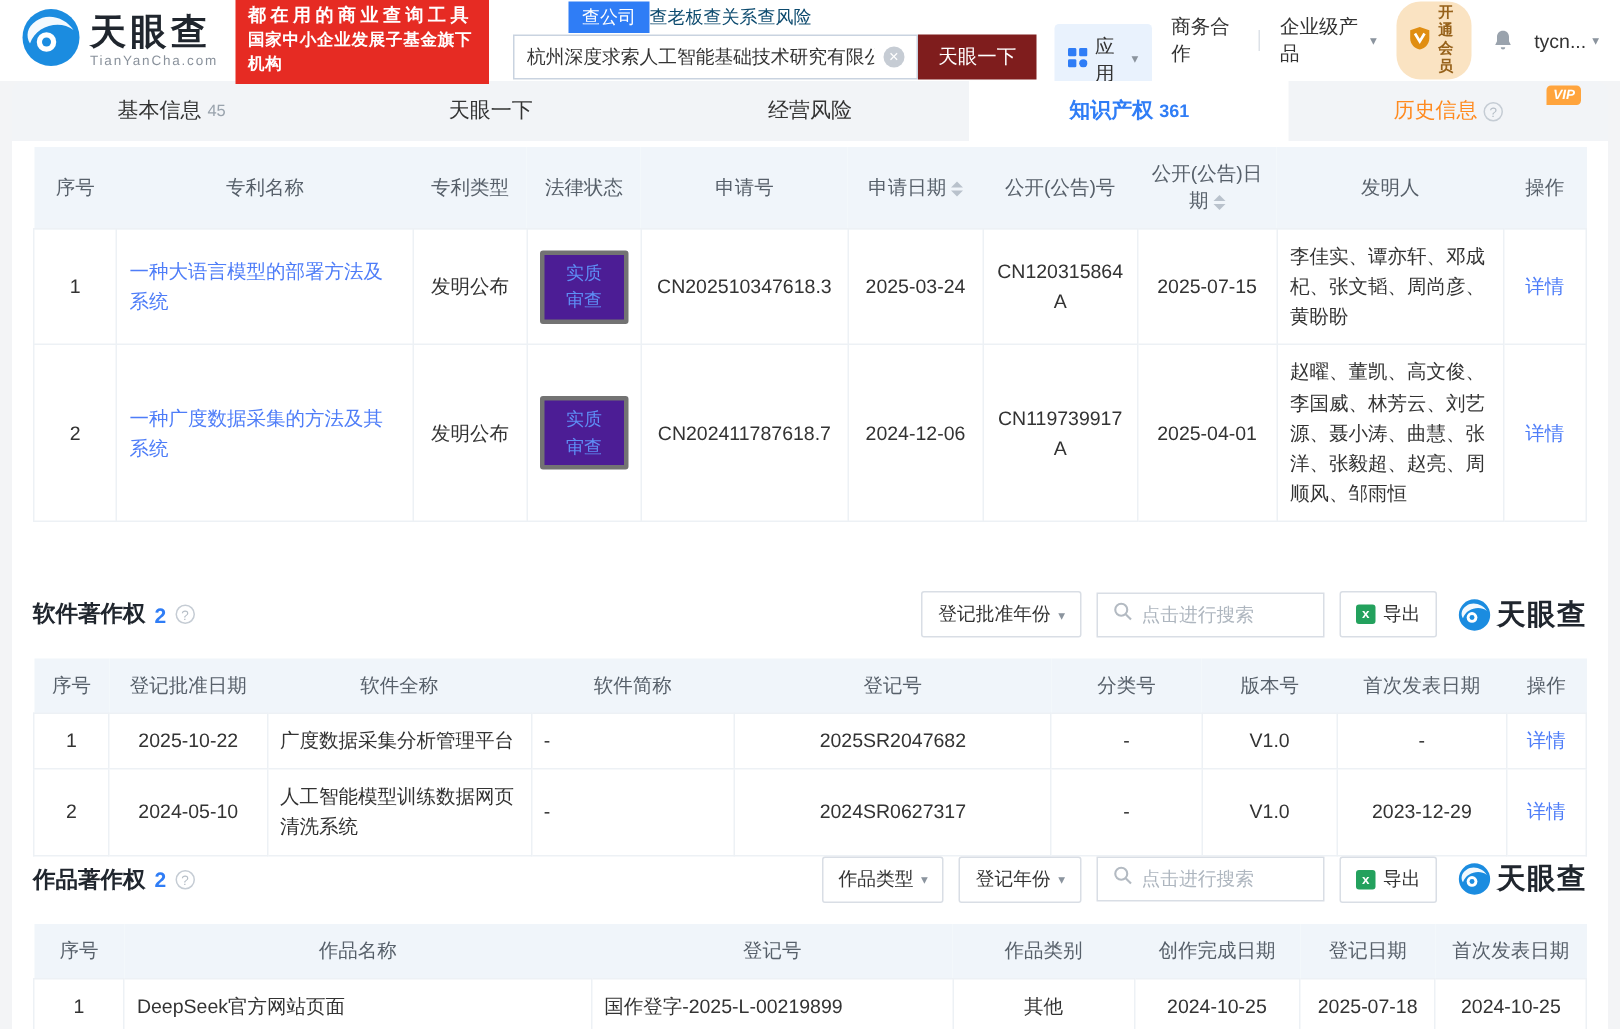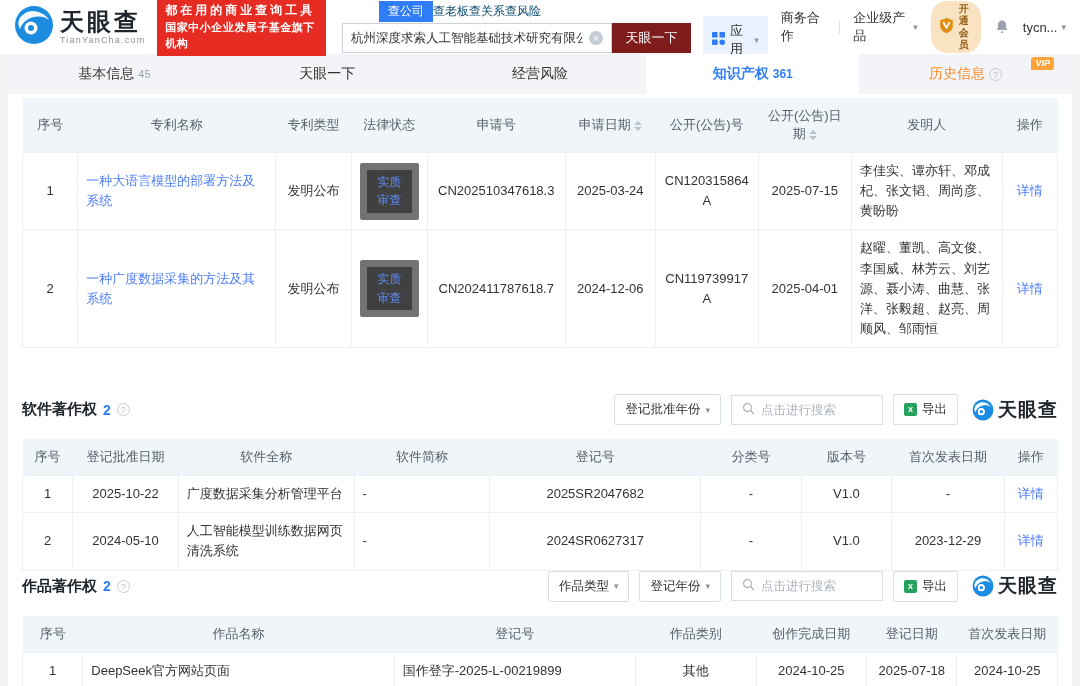--- a/index.html
+++ b/index.html
@@ -58,21 +58,21 @@
 
   
   .card { margin:0 8px; background:#fff; padding:4px 14px 40px; min-height:600px; }
   table { width:100%; border-collapse:collapse; table-layout:fixed; font-size:13px; color:#333; }
   th { background:#f0f5fa; color:#57606a; font-weight:normal; font-size:13px;
     padding:9px 4px; text-align:center; }
   td { border:1px solid #edf1f5; padding:8px; text-align:center; vertical-align:middle;
     line-height:1.55; word-break:break-all; }
   td.left { text-align:left; }
   a.link { color:#4e7df8; text-decoration:none; cursor:pointer; }
-  .status-badge { display:inline-block; background:#404040; border:7px solid #737373;
+  .status-badge { display:inline-block; background:#4c1d95; border:3px solid #737373;
     color:#5e8ef5; padding:3px 10px; font-size:12px; border-radius:2px; }
   .sort { display:inline-flex; flex-direction:column; gap:2px; margin-left:3px;
     vertical-align:middle; cursor:pointer; }
   .sort i { display:block; width:0; height:0; border-left:4px solid transparent;
     border-right:4px solid transparent; }
   .sort .up { border-bottom:4px solid #b9c2cc; }
   .sort .down { border-top:4px solid #b9c2cc; }
   .patents tbody tr:nth-child(1) td { height:68px; }
   .patents tbody tr:nth-child(2) td { height:100px; }
 

